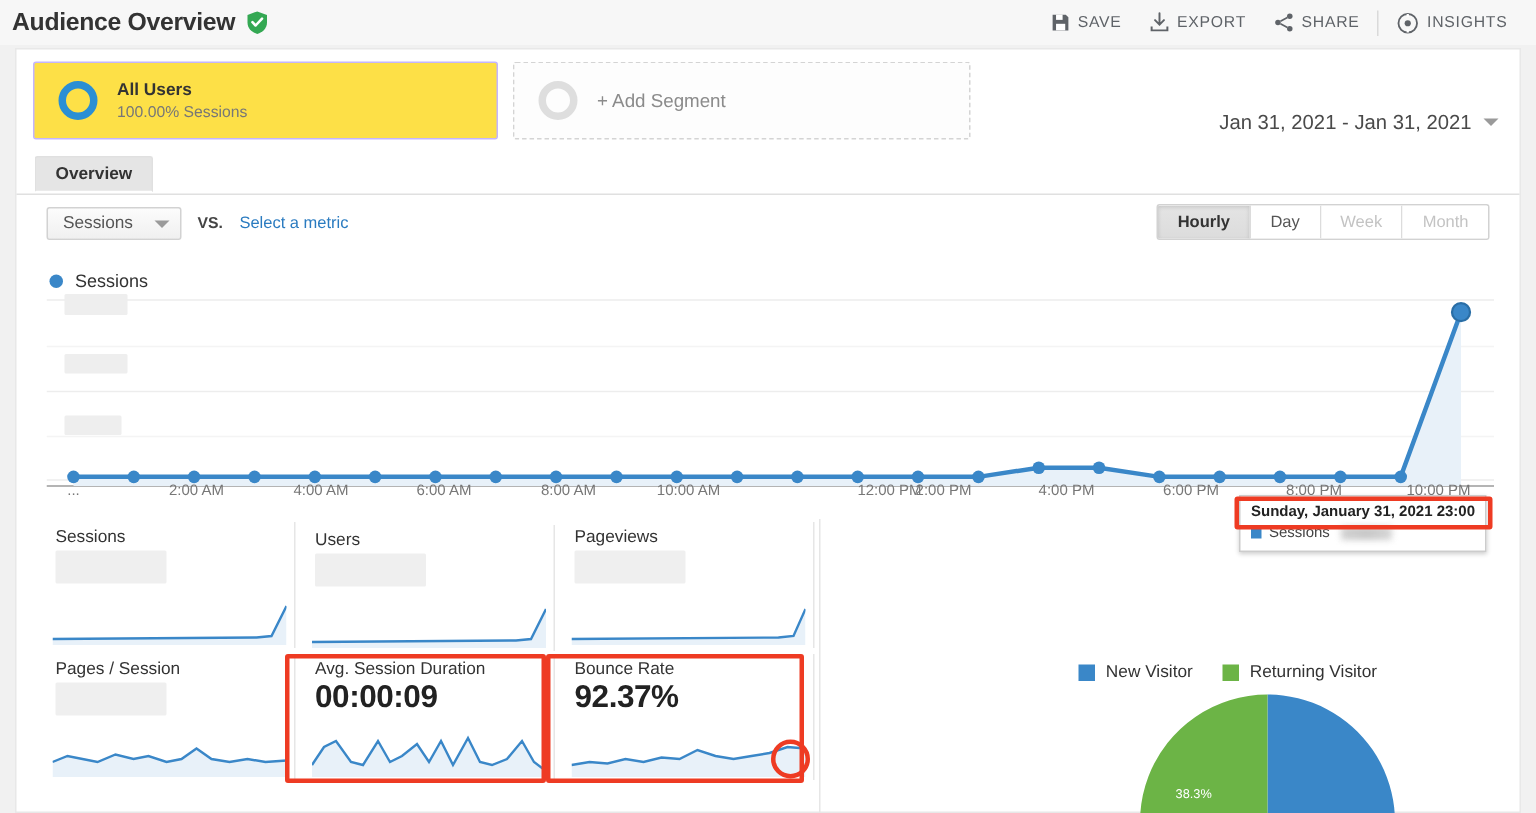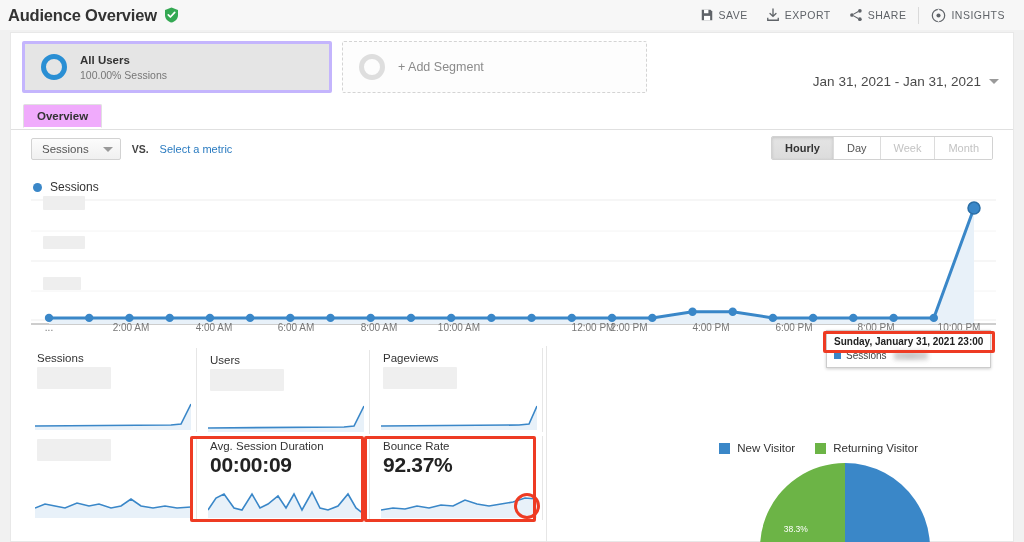--- a/index.html
+++ b/index.html
@@ -33,21 +33,21 @@
   .tb-sep { width: 1px; height: 17px; background: #dadada; margin: 0 3px; }
 
   
   .segbar {
     position: absolute; left: 10px; top: 32px;
     width: 1004px; height: 68px;
     background: #fff; border: 1px solid #e8e8e8; border-bottom: none;
   }
   .seg-card {
     position: absolute; top: 8px; height: 52px;
-    background: #e5e5e5; border: 3px solid #c4b5fd; border-radius: 2px;
+    background: #fde047; border: 1px solid #c4b5fd; border-radius: 2px;
     display: flex; align-items: center; cursor: pointer;
   }
   .seg-all { left: 11px; width: 310px; }
   .seg-add {
     left: 331px; width: 305px;
     border: 1px dashed #d4d4d4; background: #fdfdfd;
   }
   .ring { width: 26px; height: 26px; border-radius: 50%; border: 5px solid #2a8fd4; margin: 0 13px 0 16px; flex: none; }
   .ring-gray { border-color: #dedede; }
   .seg-name { font-size: 11.5px; font-weight: bold; color: #333; line-height: 15px; }
@@ -67,21 +67,21 @@
     width: 1004px; height: 442px;
     background: #fff; border: 1px solid #e8e8e8; border-top: none;
   }
   .tabstrip {
     position: absolute; left: 0; top: 4px; width: 100%; height: 26px;
     border-bottom: 1px solid #e0e0e0;
   }
   .tab {
     position: absolute; left: 12px; top: 0;
     padding: 5px 13px 5px; font-size: 11.5px; font-weight: bold; color: #333;
-    background: #f0abfc; border: 1px solid #e0e0e0; border-bottom: 1px solid #fff;
+    background: #e5e5e5; border: 1px solid #e0e0e0; border-bottom: 1px solid #fff;
     border-radius: 2px 2px 0 0; cursor: pointer;
   }
 
   
   .metric-row { position: absolute; left: 20px; top: 38px; display: flex; align-items: center; gap: 11px; }
   .metric-select {
     display: flex; align-items: center; gap: 14px;
     border: 1px solid #d2d2d2; border-radius: 2px;
     background: linear-gradient(#fcfcfc,#f0f0f0);
     padding: 4px 7px 4px 10px; cursor: pointer;
@@ -332,20 +332,21 @@
     <div class="card" style="left:346px; top:0;">
       <div class="card-title">Pageviews</div>
       <div class="card-blur"></div>
       <svg class="spark" viewBox="0 0 156 34" preserveAspectRatio="none">
         <polygon fill="#e8f1f9" points="0,30 138,29 148,28 156,10 156,34 0,34"></polygon>
         <polyline fill="none" stroke="#3a87c8" stroke-width="1.6" points="0,30 138,29 148,28 156,10"></polyline>
       </svg>
     </div>
 
     <div class="card" style="left:0; top:88px;">
+      <div class="card-title">Pages / Session</div>
       <div class="card-blur"></div>
       <svg class="spark" viewBox="0 0 156 34" preserveAspectRatio="none">
         <polygon fill="#e8f1f9" points="0,24 10,20 20,22 30,24 42,19 54,22 64,20 76,24 86,22 96,15 106,22 118,24 130,22 142,24 156,23 156,34 0,34"></polygon>
         <polyline fill="none" stroke="#3a87c8" stroke-width="1.6" points="0,24 10,20 20,22 30,24 42,19 54,22 64,20 76,24 86,22 96,15 106,22 118,24 130,22 142,24 156,23"></polyline>
       </svg>
     </div>
 
     <div class="card" style="left:173px; top:88px;">
       <div class="card-title">Avg. Session Duration</div>
       <div class="card-value">00:00:09</div>

